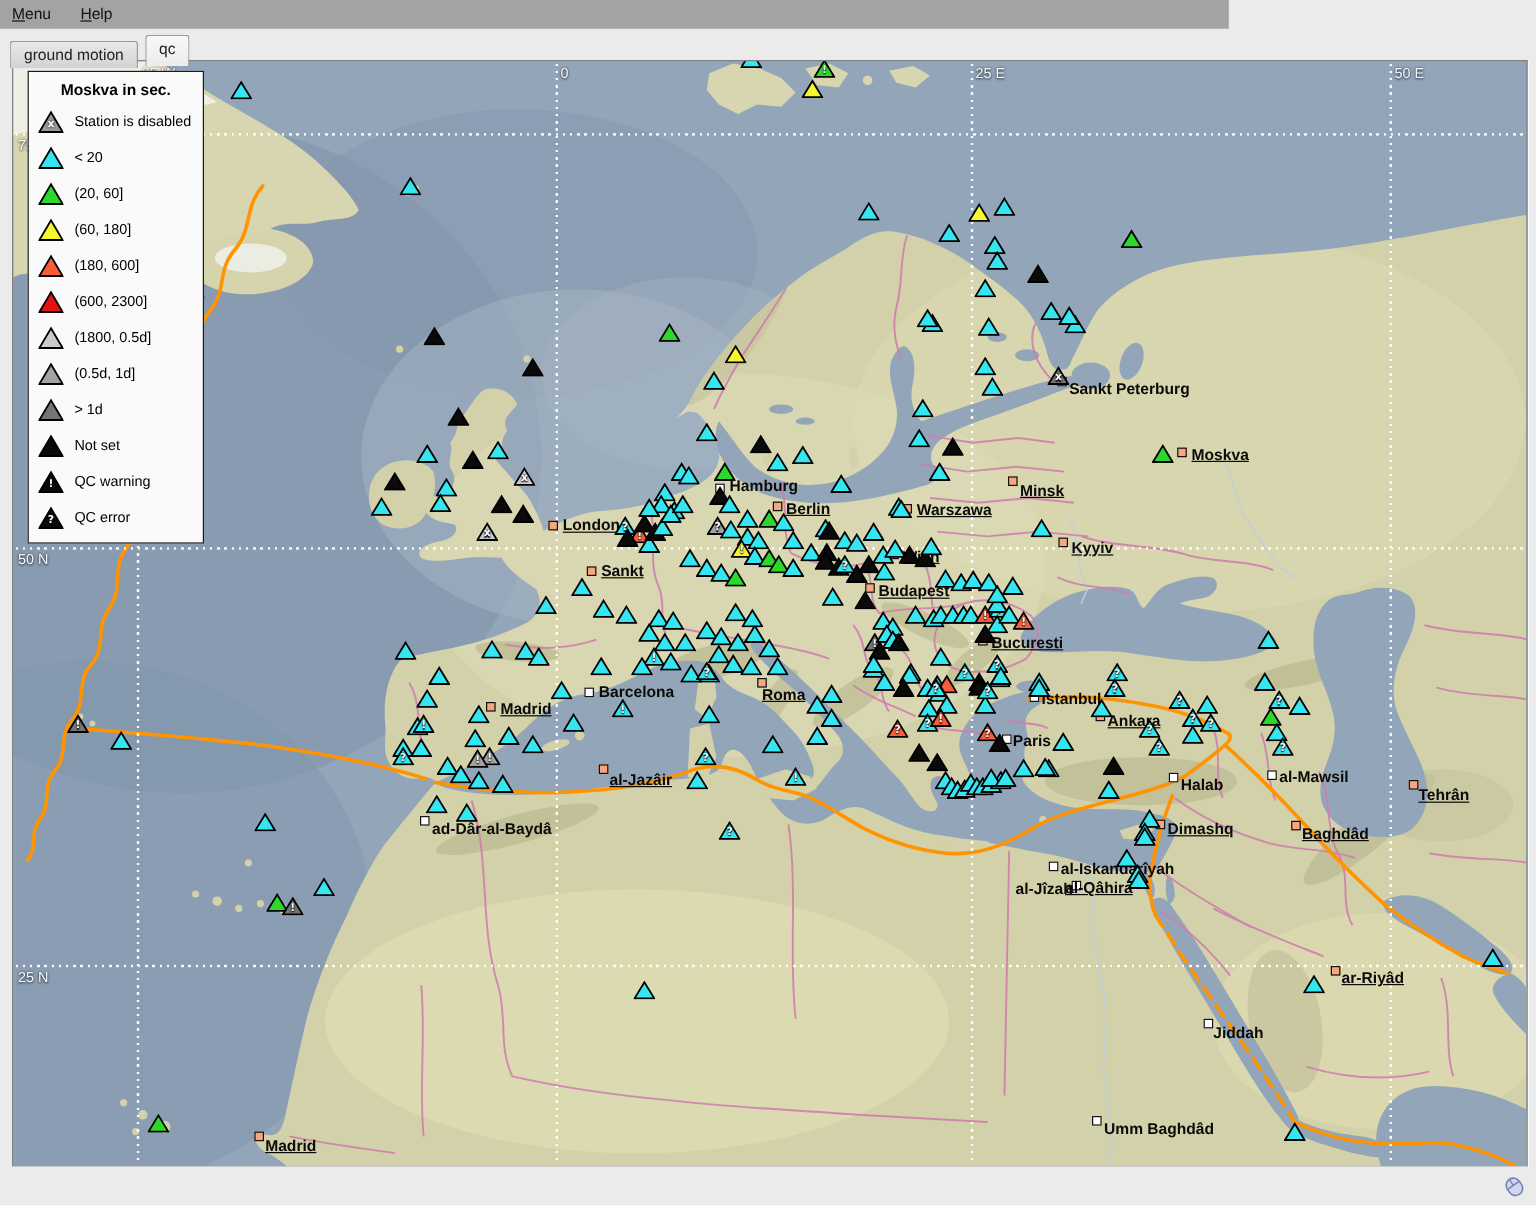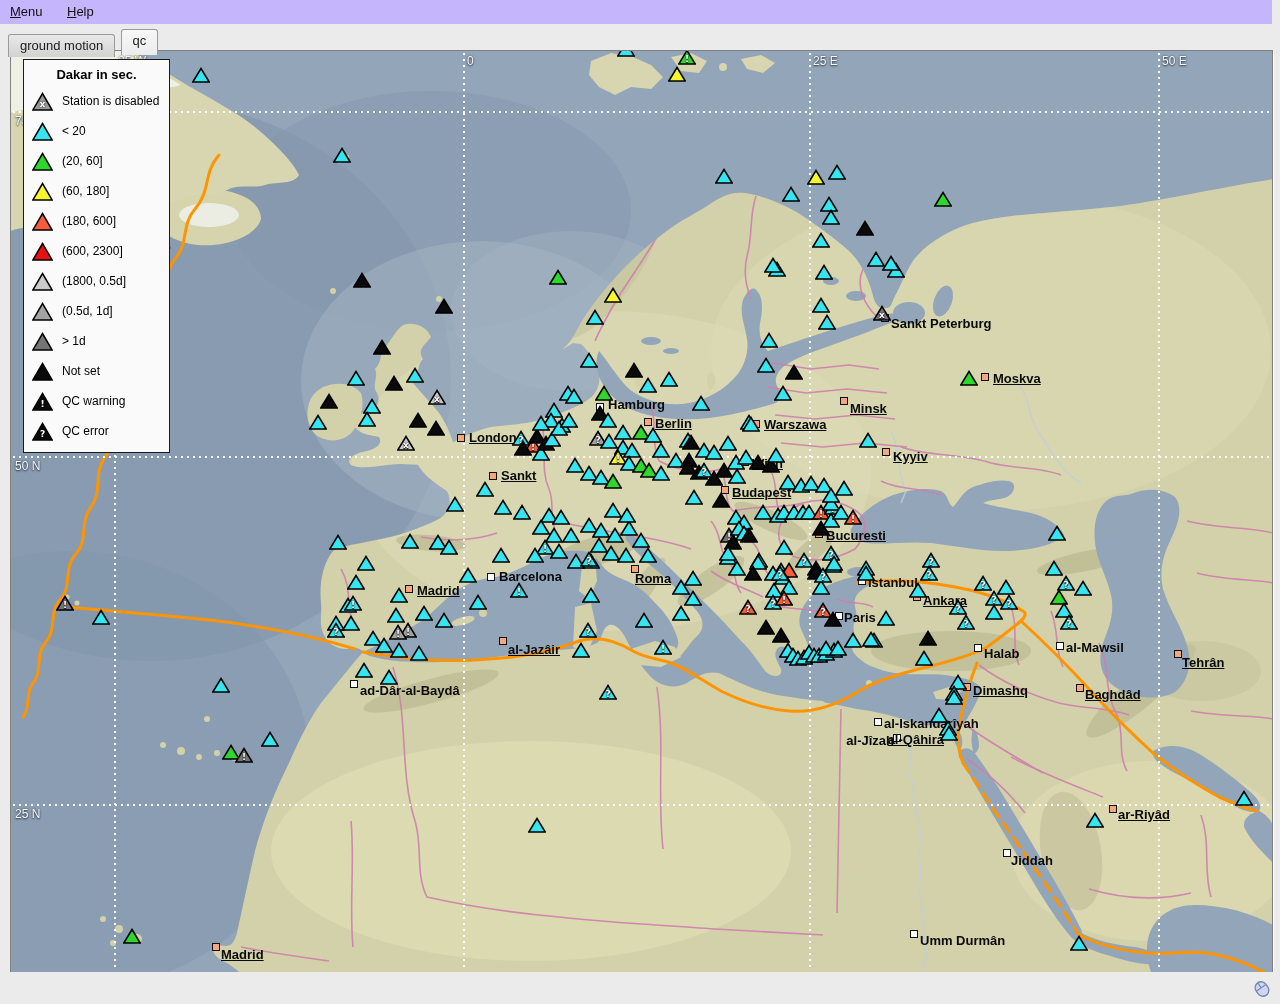--- a/index.html
+++ b/index.html
@@ -1,18 +1,18 @@
 <!DOCTYPE html>
 <html><head>
 <meta charset="utf-8">
 <style>
   html,body{margin:0;padding:0;}
   body{width:1280px;height:1004px;background:#ebebeb;font-family:"Liberation Sans",sans-serif;overflow:hidden;position:relative;}
   
-  #menubar{position:absolute;left:0;top:0;width:1272px;height:24px;background:#c4b5fd;}
+  #menubar{position:absolute;left:0;top:0;width:1024px;height:24px;background:#a3a3a3;}
   .menu-item{display:inline-block;padding:4px 10px 4px 10px;font-size:13px;color:#111;cursor:default;}
   .menu-item u{text-decoration:underline;}
   
   #tabbar{position:absolute;left:8px;top:29px;height:22px;z-index:5;}
   .tab{display:inline-block;vertical-align:bottom;font-size:13px;color:#222;padding:3px 11px 4px 11px;
        border:1px solid #9a9a9a;border-bottom:none;border-radius:3px 3px 0 0;
        background:linear-gradient(#e9e9e9,#d2d2d2);margin-right:1px;position:relative;top:2px;}
   .tab.active{background:linear-gradient(#f8f8f8,#ececec);top:0;padding-bottom:7px;z-index:6;}
   
   #map-frame{position:absolute;left:10px;top:50px;width:1261px;height:921px;
@@ -295,21 +295,21 @@
         <div class="city-label" style="left: 873px; top: 665px;">al-Iskandarîyah</div>
         <div class="city-sq normal" style="left: 882px; top: 683px;"></div>
         <div class="city-label end" style="left: 883px; top: 682px;">al-Jîzah</div>
         <div class="city-sq capital" style="left: 935px; top: 680px;"></div>
         <div class="city-label capital end" style="left: 933px; top: 681px;">al-Qâhira</div>
         <div class="city-sq capital" style="left: 1098px; top: 754px;"></div>
         <div class="city-label capital" style="left: 1107px; top: 756px;">ar-Riyâd</div>
         <div class="city-sq normal" style="left: 992px; top: 798px;"></div>
         <div class="city-label" style="left: 1000px; top: 802px;">Jiddah</div>
         <div class="city-sq normal" style="left: 899px; top: 879px;"></div>
-        <div class="city-label" style="left: 909px; top: 882px;">Umm Durmân</div>
+        <div class="city-label" style="left: 909px; top: 882px;">Umm Baghdâd</div>
         <div class="city-sq capital" style="left: 201px; top: 892px;"></div>
         <div class="city-label capital" style="left: 210px; top: 896px;">Madrid</div>
         <div class="city-sq normal" style="left: 339px; top: 629px;"></div>
         <div class="city-label" style="left: 349px; top: 632px;">ad-Dâr-al-Baydâ</div>
         <div class="city-sq capital" style="left: 488px; top: 586px;"></div>
         <div class="city-label capital" style="left: 497px; top: 591px;">al-Jazâir</div>
       </div>
     <div id="stations">
         <div class="station" style="left: 181px; top: 16px;"><svg width="18" height="16">
             <polygon points="9,1.5 17.2,15 0.8,15" fill="#35e5f0" stroke="#000" stroke-width="1.5"></polygon>
@@ -1150,21 +1150,21 @@
           </svg></div>
         <div class="station" style="left: 224px; top: 696px;"><svg width="18" height="16">
             <polygon points="9,1.5 17.2,15 0.8,15" fill="#757575" stroke="#000" stroke-width="1.5"></polygon>
           </svg><span class="mk">!</span></div>
         <div class="station" style="left: 112px; top: 877px;"><svg width="18" height="16">
             <polygon points="9,1.5 17.2,15 0.8,15" fill="#2bd82b" stroke="#000" stroke-width="1.5"></polygon>
           </svg></div>
       </div>
 
     <div id="legend">
-      <div id="legend-title">Dakar in sec.</div>
+      <div id="legend-title">Moskva in sec.</div>
       <div id="legend-list">
           <div class="leg-row">
             <span class="leg-ic"><svg width="21" height="19">
                 <polygon points="10.5,1.5 20.2,18 0.8,18" fill="#9a9a9a" stroke="#000" stroke-width="1.5"></polygon>
               </svg><span class="mk">x</span></span>
             <span class="leg-label">Station is disabled</span>
           </div>
           <div class="leg-row">
             <span class="leg-ic"><svg width="21" height="19">
                 <polygon points="10.5,1.5 20.2,18 0.8,18" fill="#35e5f0" stroke="#000" stroke-width="1.5"></polygon>

